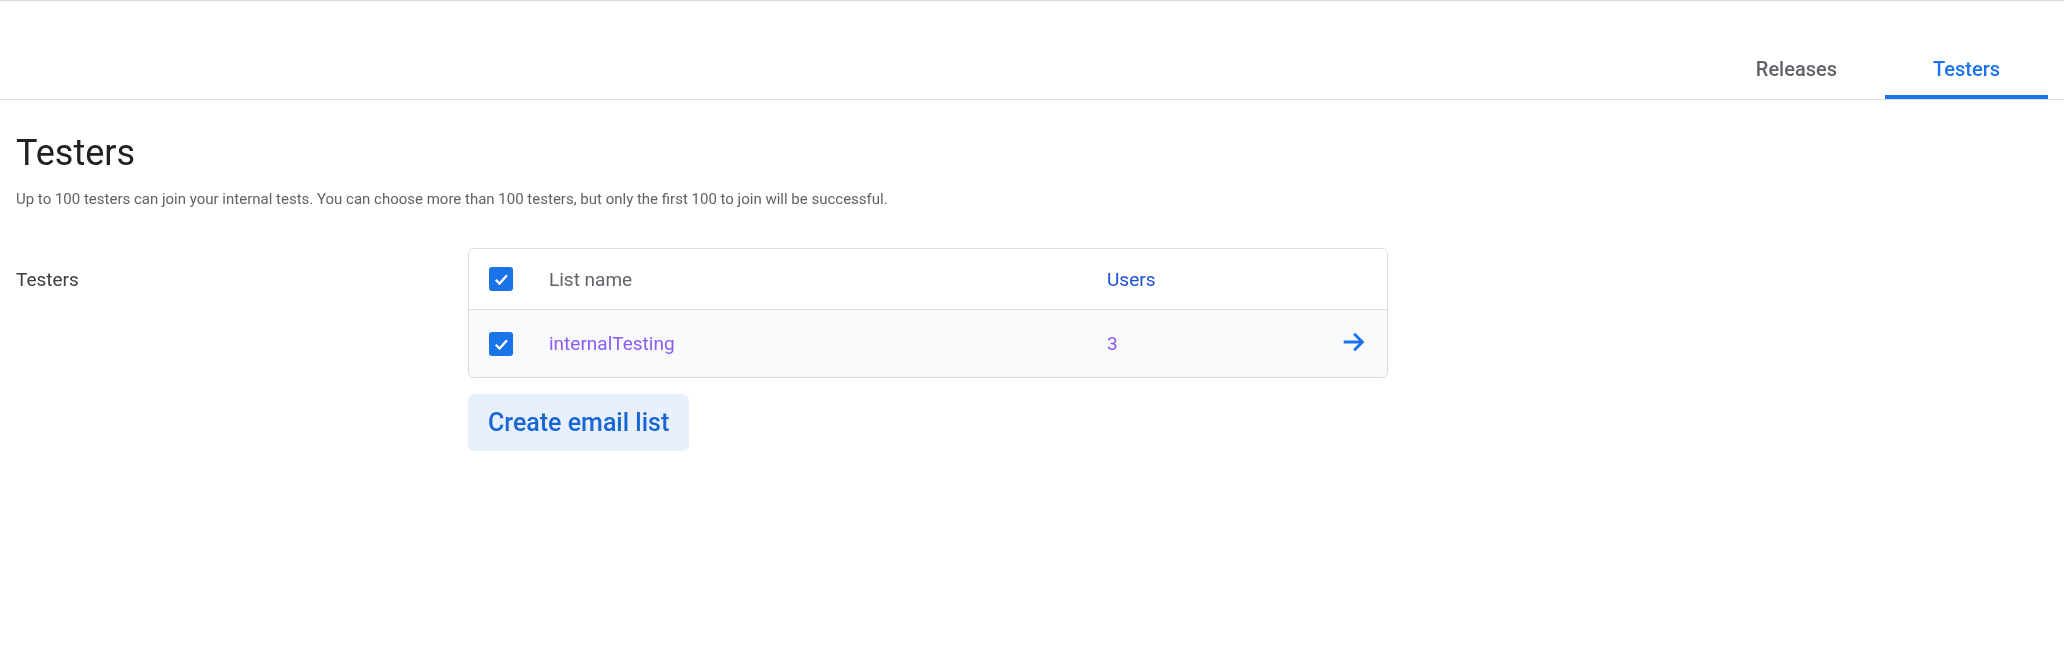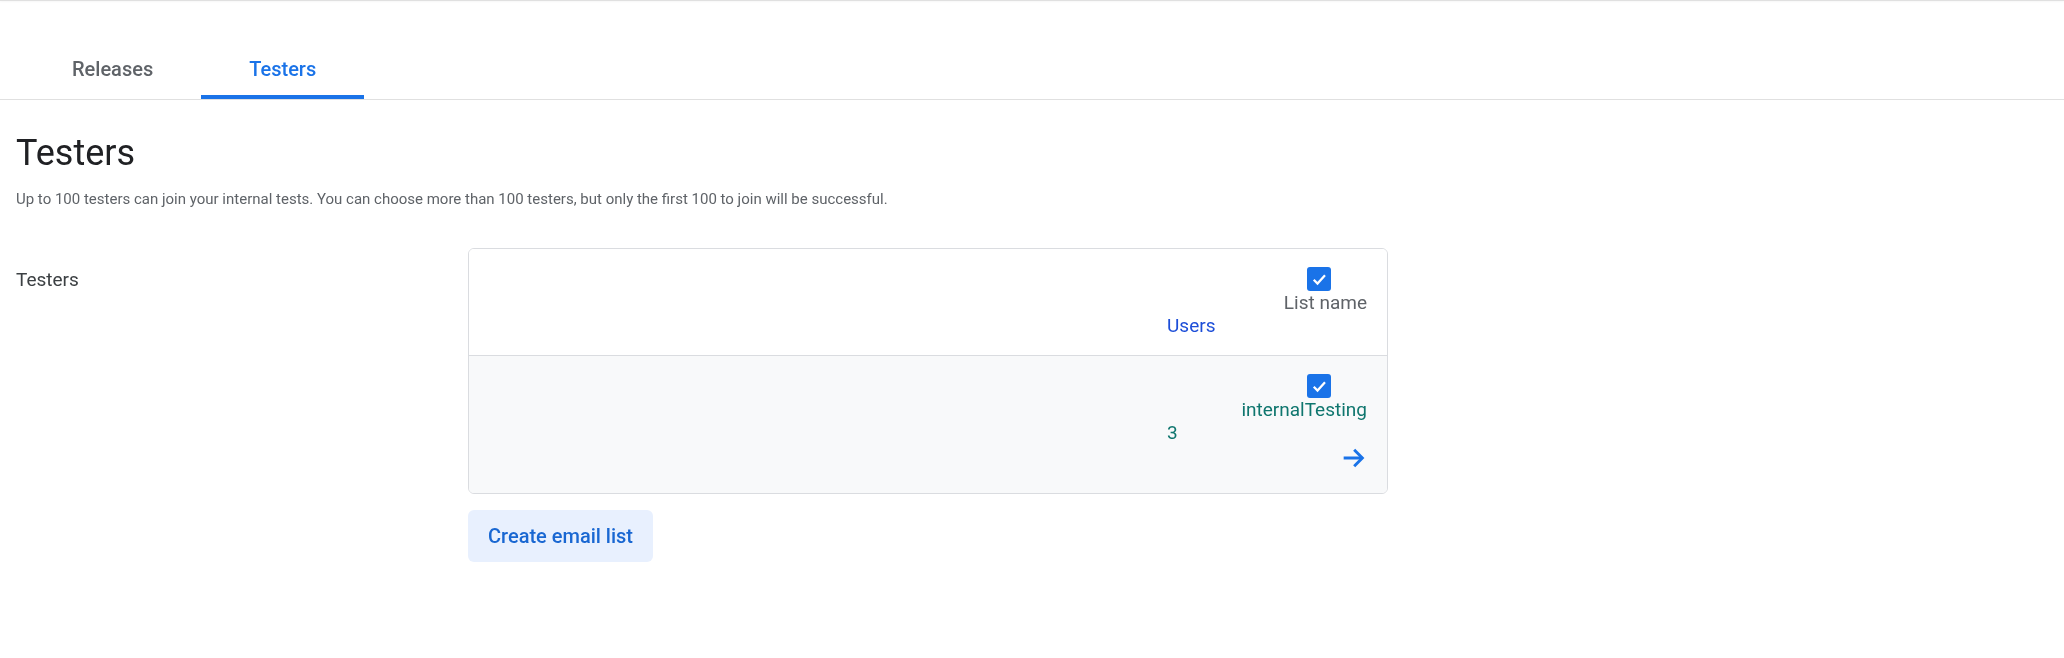--- a/index.html
+++ b/index.html
@@ -15,22 +15,23 @@
     }
     .top-divider {
       height: 1px;
       background: #e0e0e0;
       width: 100%;
       box-shadow: 0 1px 2px rgba(0,0,0,0.05);
     }
     .tabs-container {
       display: flex;
       border-bottom: 1px solid #e0e0e0;
-      padding: 0 24px;
+      padding: 0 16px;
       margin-top: 40px;
+      justify-content: flex-end;
     }
     .tab {
       padding: 16px 48px 14px 48px;
       font-size: 20px;
       font-weight: 500;
       color: #5f6368;
       cursor: pointer;
       position: relative;
       border-bottom: 3px solid transparent;
     }
@@ -70,23 +71,22 @@
       max-width: 920px;
     }
     .table {
       border: 1px solid #dadce0;
       border-radius: 6px;
       overflow: hidden;
       width: 100%;
     }
     .table-header, .table-row {
       display: flex;
-      align-items: flex-end;
+      align-items: center;
       padding: 18px 20px;
-      flex-direction: column;
     }
     .table-header {
       border-bottom: 1px solid #dadce0;
       background: #fff;
     }
     .table-row {
       background: #f8f9fa;
     }
     .col-check {
       width: 60px;
@@ -105,21 +105,21 @@
       text-align: left;
     }
     .col-arrow {
       width: 60px;
       display: flex;
       justify-content: flex-end;
       align-items: center;
     }
     .table-row .col-name,
     .table-row .col-users {
-      color: #0f766e;
+      color: #8b5cf6;
     }
     .checkbox {
       width: 24px;
       height: 24px;
       background: #1a73e8;
       border-radius: 3px;
       display: flex;
       align-items: center;
       justify-content: center;
       cursor: pointer;
@@ -138,21 +138,21 @@
       stroke-width: 2.5;
       fill: none;
     }
     .create-btn {
       margin-top: 16px;
       background: #e8f0fe;
       color: #1967d2;
       border: none;
       border-radius: 6px;
       padding: 14px 20px;
-      font-size: 20px;
+      font-size: 25px;
       font-weight: 500;
       cursor: pointer;
       font-family: inherit;
     }
   </style>
 </head>
 <body>
 
 <div class="top-divider"></div>
 

